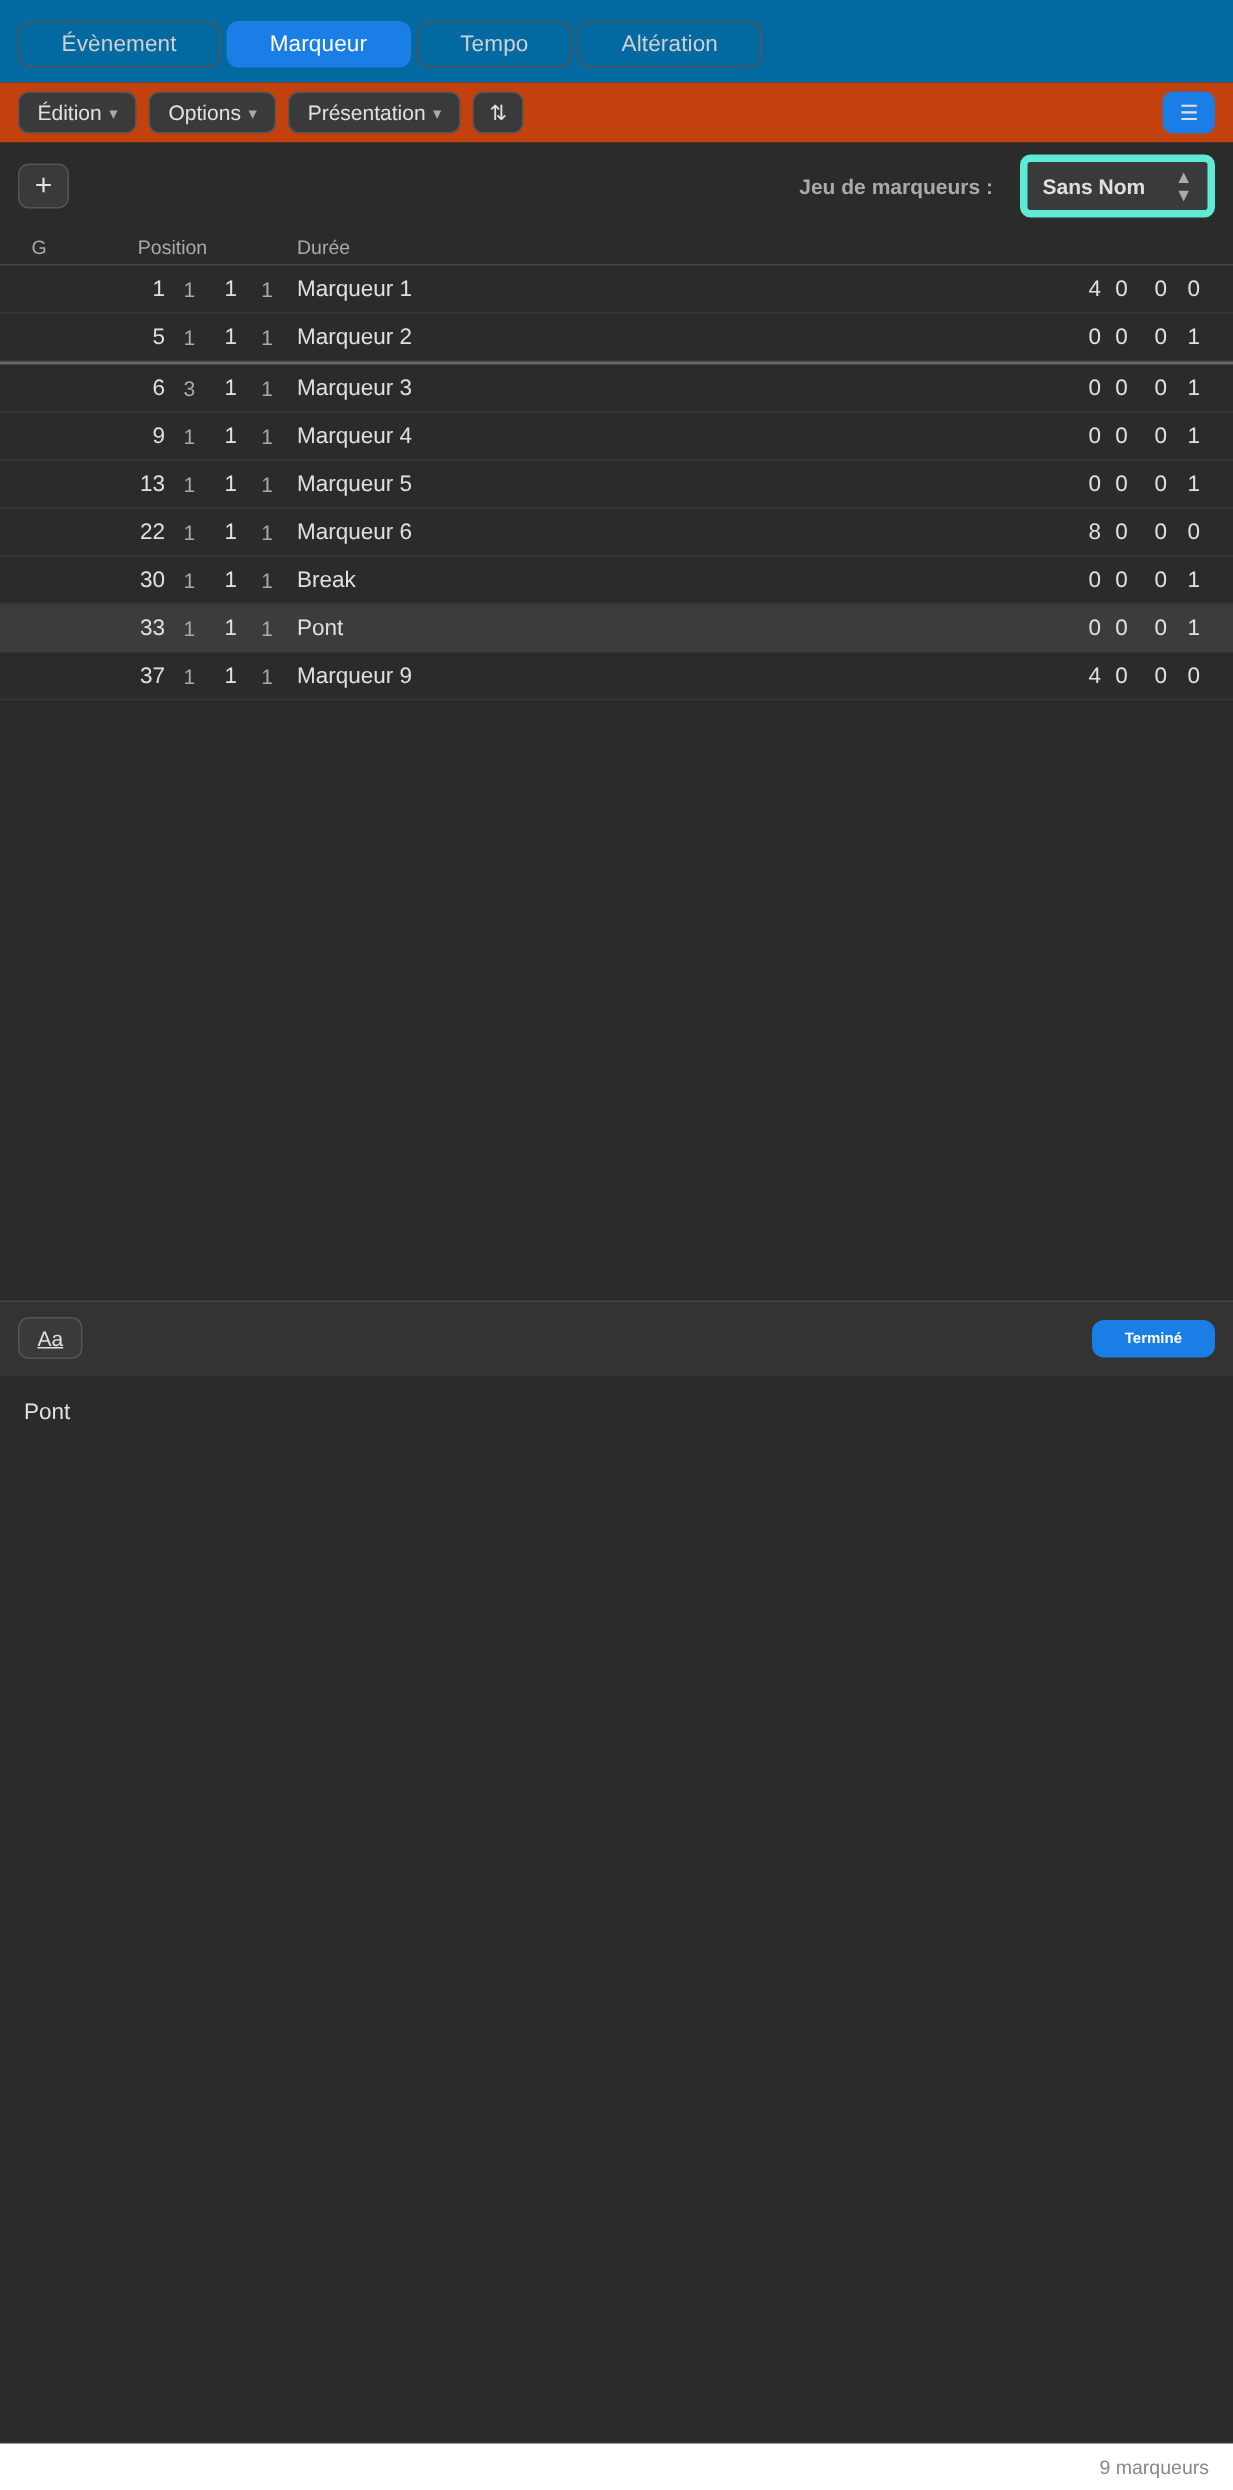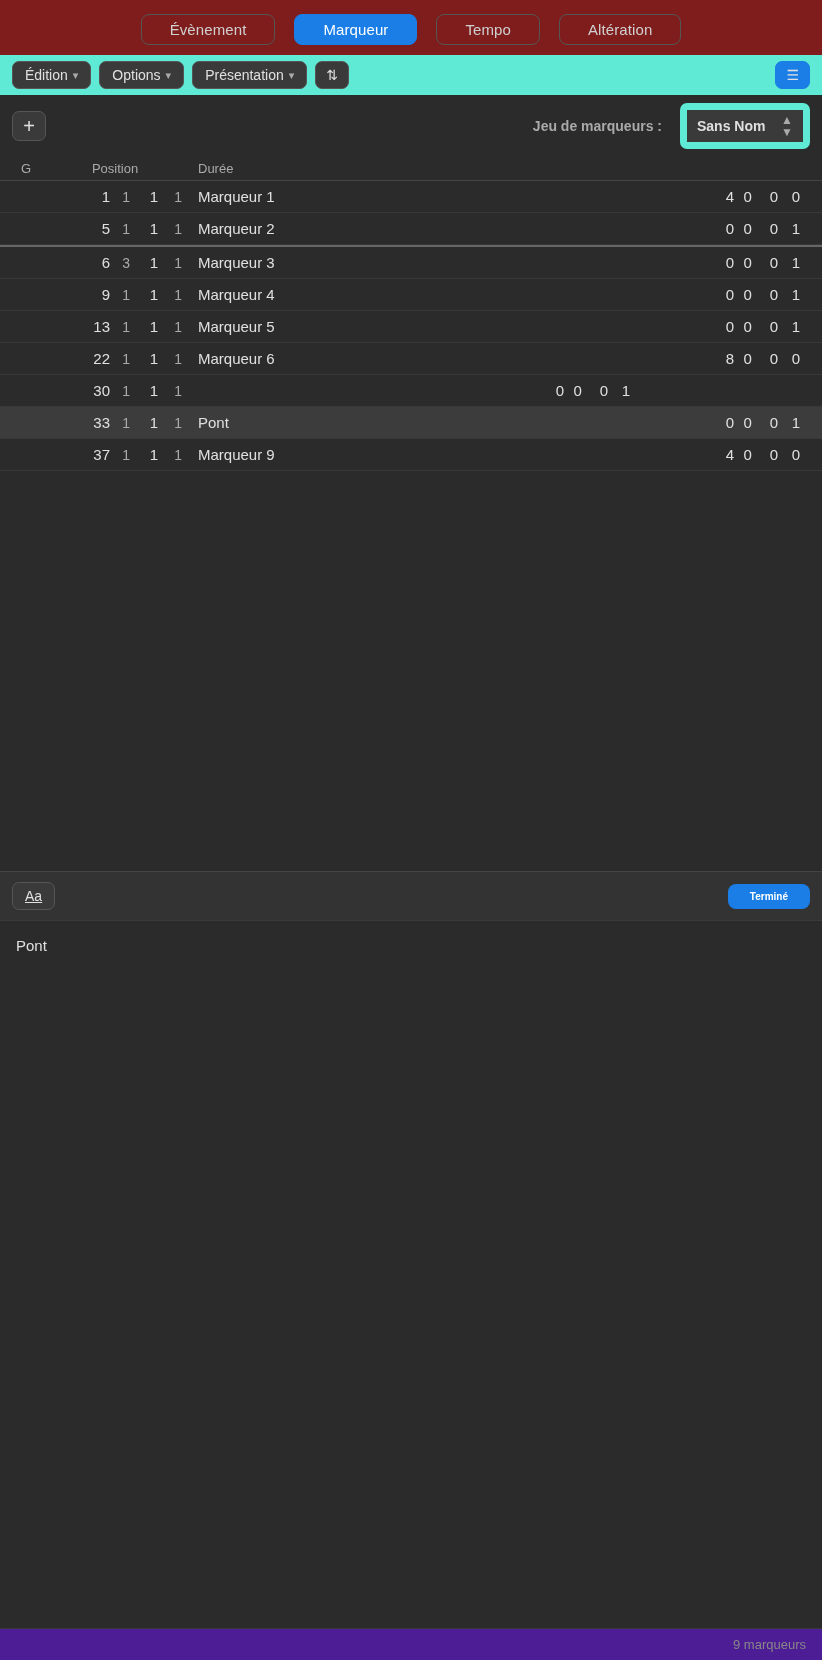--- a/index.html
+++ b/index.html
@@ -8,25 +8,24 @@
       height: 1660px;
       background: #2b2b2b;
       font-family: -apple-system, BlinkMacSystemFont, "Helvetica Neue", Arial, sans-serif;
       color: #e0e0e0;
       overflow: hidden;
     }
 
     
     .tab-bar {
       display: flex;
-      justify-content: center;
-      align-items: center;
-      gap: 19px;
+      align-items: center;
+      gap: 4px;
       padding: 14px 12px 10px;
-      background: #7f1d1d;
+      background: #0369a1;
     }
     .tab-btn {
       padding: 6px 28px;
       border-radius: 8px;
       font-size: 15px;
       font-weight: 500;
       cursor: pointer;
       border: 1px solid #555;
       background: transparent;
       color: #d0d0d0;
@@ -37,21 +36,21 @@
       border-color: #1a7ee6;
       color: #fff;
     }
 
     
     .toolbar {
       display: flex;
       align-items: center;
       gap: 8px;
       padding: 6px 12px;
-      background: #5eead4;
+      background: #c2410c;
     }
     .toolbar-btn {
       display: flex;
       align-items: center;
       gap: 5px;
       padding: 5px 12px;
       border-radius: 7px;
       border: 1px solid #555;
       background: #3a3a3a;
       color: #e0e0e0;
@@ -107,21 +106,21 @@
       color: #aaa;
       padding-right: 6px;
       font-weight: bold;
     }
     .marker-set-select {
       display: flex;
       align-items: center;
       gap: 6px;
       padding: 4px 10px;
       border-radius: 7px;
-      border: 7px solid #5eead4;
+      border: 5px solid #5eead4;
       background: #3a3a3a;
       color: #e0e0e0;
       font-size: 14px;
       font-weight: 600;
       cursor: pointer;
       min-width: 130px;
     }
     .marker-set-select .arrows {
       margin-left: auto;
       font-size: 12px;
@@ -232,21 +231,21 @@
       color: #e0e0e0;
       line-height: 1.5;
     }
 
     
     .status-bar {
       display: flex;
       align-items: center;
       justify-content: flex-end;
       padding: 8px 16px;
-      background: #4c1d95;
+      background: #ffffff;
       border-top: 1px solid #3a3a3a;
       font-size: 13px;
       color: #888;
       position: absolute;
       bottom: 0;
       left: 0;
       right: 0;
     }
   </style>
 </head>
@@ -399,20 +398,21 @@
       </span>
     </div>
     <div class="table-row">
       <span class="col-g"></span>
       <span class="col-pos">
         <span>30</span>
         <span class="sub">&nbsp;1&nbsp;</span>
         <span>1</span>
         <span class="sub">&nbsp;&nbsp;1</span>
       </span>
+      <span class="col-name">Break</span>
       <span class="col-dur">
         <span>0</span>
         <span class="sub">&nbsp;0&nbsp;</span>
         <span>0</span>
         <span class="sub">&nbsp;&nbsp;1</span>
       </span>
     </div>
     <div class="table-row selected">
       <span class="col-g"></span>
       <span class="col-pos">

